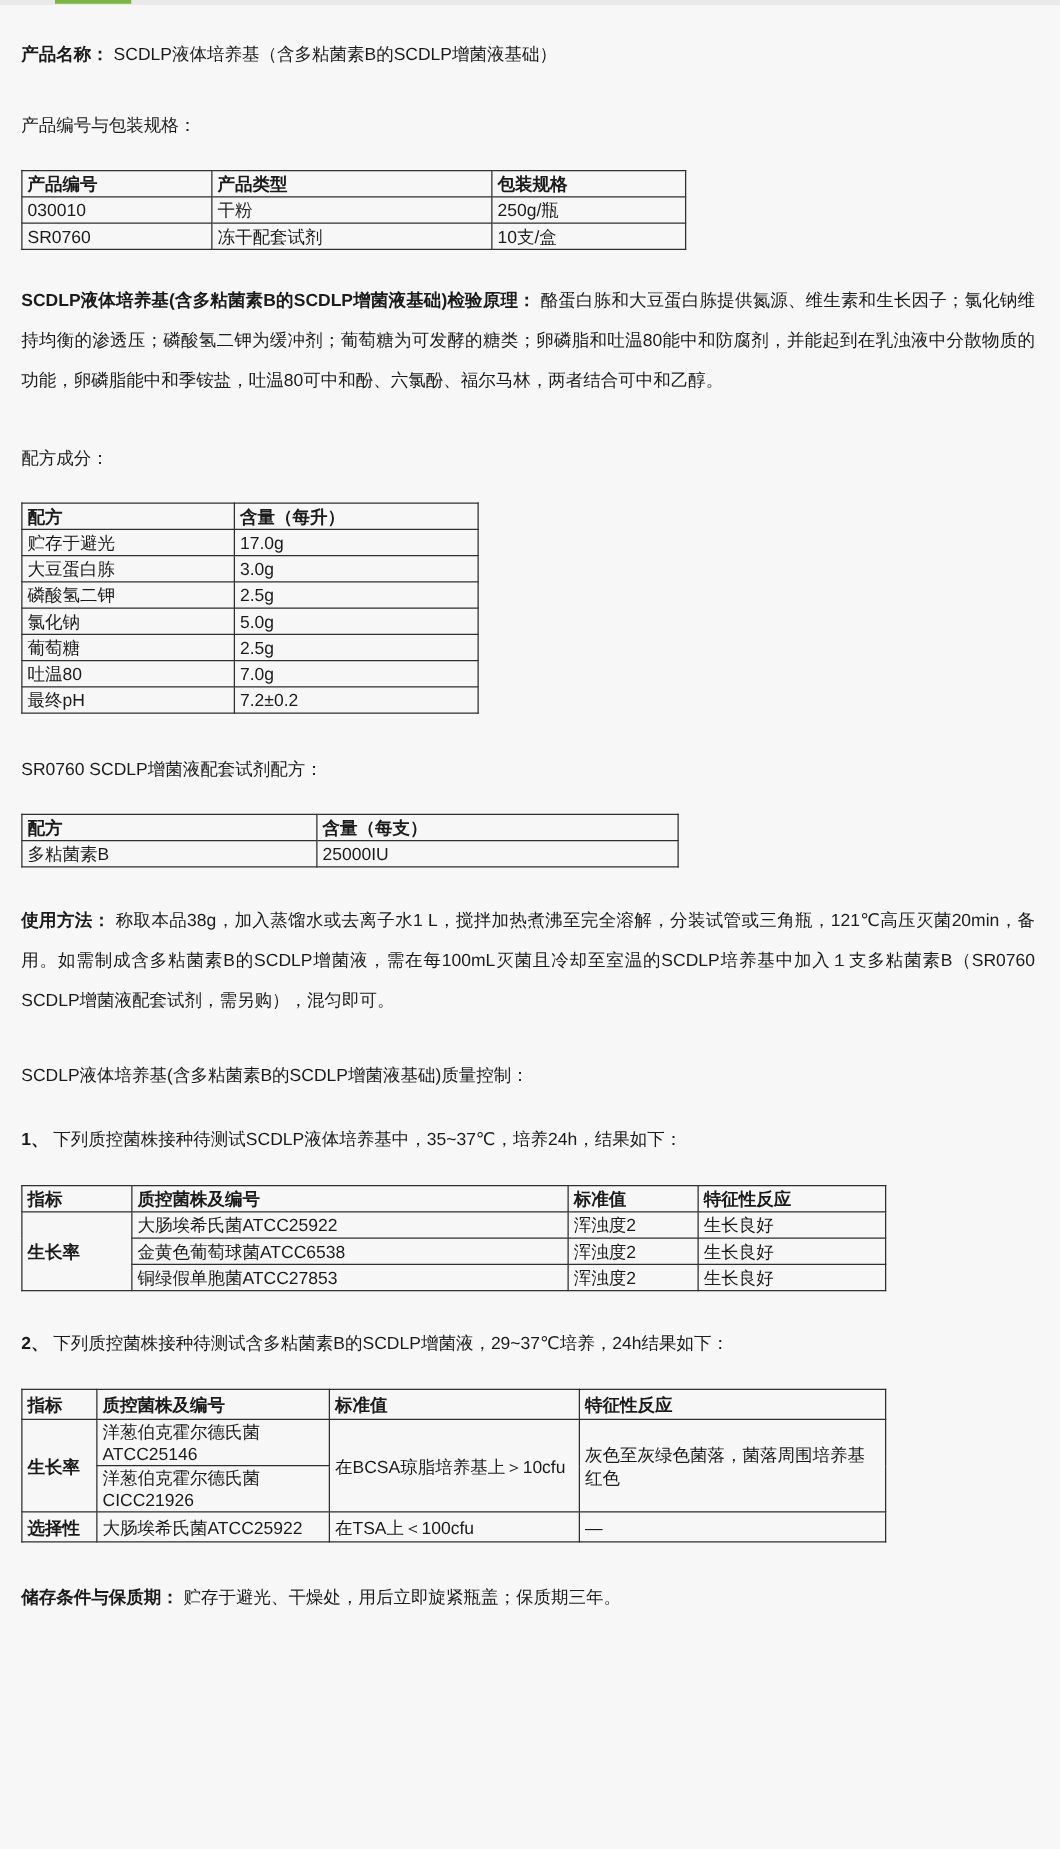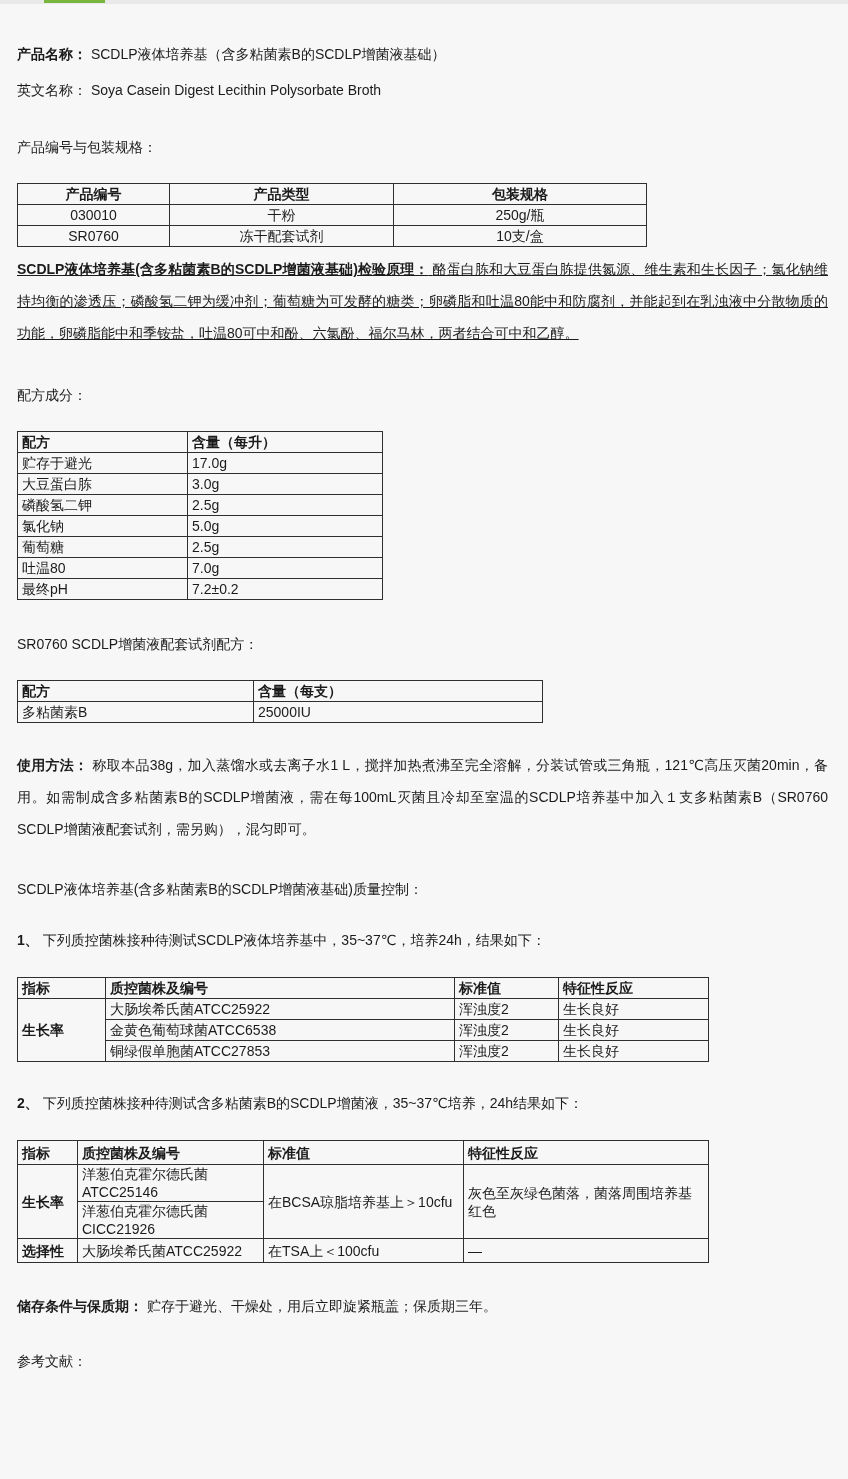--- a/index.html
+++ b/index.html
@@ -11,28 +11,28 @@
     font-family:"Liberation Sans","DejaVu Sans",sans-serif;
     font-size:14px;
     -webkit-font-smoothing:antialiased;
   }
   .topbar{height:4px;background:#e9e9e9;position:relative;}
   .tab-indicator{position:absolute;left:44px;top:0;width:61px;height:3px;background:#79b63e;}
   .content{padding:0 20px 34px 17px;}
   .b{font-weight:bold;}
   p{margin:0;}
   .ln{margin-top:14px;line-height:22px;}
-  .first{margin-top:39px;}
+  .first{margin-top:28px;}
   .sect{font-weight:normal;margin-top:36px;line-height:20px;}
   .para{margin-top:26px;line-height:32px;text-align:justify;}
-  .para2{margin-top:6px;line-height:32px;text-align:justify;text-decoration:underline;}
+  .para2{margin-top:24px;line-height:32px;text-align:justify;}
   table{border-collapse:collapse;table-layout:fixed;margin-top:26px;background:transparent;}
   td{border:1px solid #2f2f2f;padding:0 4px;height:20px;font-size:14px;line-height:18px;overflow:hidden;white-space:nowrap;vertical-align:middle;}
   td.hdr{font-weight:bold;}
-  .t1{width:630px;text-align:center;}  .t1 col:nth-child(1){width:152px;} .t1 col:nth-child(2){width:224px;}
+  .t1{width:532px;}  .t1 col:nth-child(1){width:152px;} .t1 col:nth-child(2){width:224px;}
   .t2{width:366px;}  .t2 col:nth-child(1){width:170px;}
   .t3{width:526px;}  .t3 col:nth-child(1){width:236px;}
   .tq1{width:692px;} .tq1 col:nth-child(1){width:88px;} .tq1 col:nth-child(2){width:349px;} .tq1 col:nth-child(3){width:104px;}
   .tq2{width:692px;} .tq2 col:nth-child(1){width:60px;} .tq2 col:nth-child(2){width:186px;} .tq2 col:nth-child(3){width:200px;}
   .tq2 td{height:23px;white-space:normal;}
   .qc-line{margin-top:30px;line-height:22px;}
   .storage{margin-top:32px;line-height:22px;}
 </style>
 </head>
 <body>
@@ -41,24 +41,20 @@
   <div class="tab-indicator"></div>
 </div>
 
 <div class="content">
 
   <p class="ln first">
     <span class="b">产品名称：</span>
     <span>SCDLP液体培养基（含多粘菌素B的SCDLP增菌液基础）</span>
   </p>
 
-  <p class="ln">
-    <span>英文名称：</span>
-    <span>Soya Casein Digest Lecithin Polysorbate Broth</span>
-  </p>
 
   <p class="sect">产品编号与包装规格：</p>
 
   <table class="t1">
     <colgroup>
         <col>
         <col>
         <col>
       </colgroup>
     <tbody>
@@ -188,21 +184,21 @@
     <tr>
       <td>铜绿假单胞菌ATCC27853</td>
       <td>浑浊度2</td>
       <td>生长良好</td>
     </tr>
   </tbody>
     </table>
 
   <p class="qc-line">
     <span class="b">2、</span>
-    <span>下列质控菌株接种待测试含多粘菌素B的SCDLP增菌液，35~37℃培养，24h结果如下：</span>
+    <span>下列质控菌株接种待测试含多粘菌素B的SCDLP增菌液，29~37℃培养，24h结果如下：</span>
   </p>
 
   <table class="tq2">
     <colgroup>
         <col>
         <col>
         <col>
         <col>
       </colgroup>
     <tbody>
@@ -228,15 +224,14 @@
       <td>—</td>
     </tr>
   </tbody>
     </table>
 
   <p class="storage">
     <span class="b">储存条件与保质期：</span>
     <span>贮存于避光、干燥处，用后立即旋紧瓶盖；保质期三年。</span>
   </p>
 
-  <p class="sect" style="margin-top:34px;">参考文献：</p>
 
 </div>
 
 </body></html>

